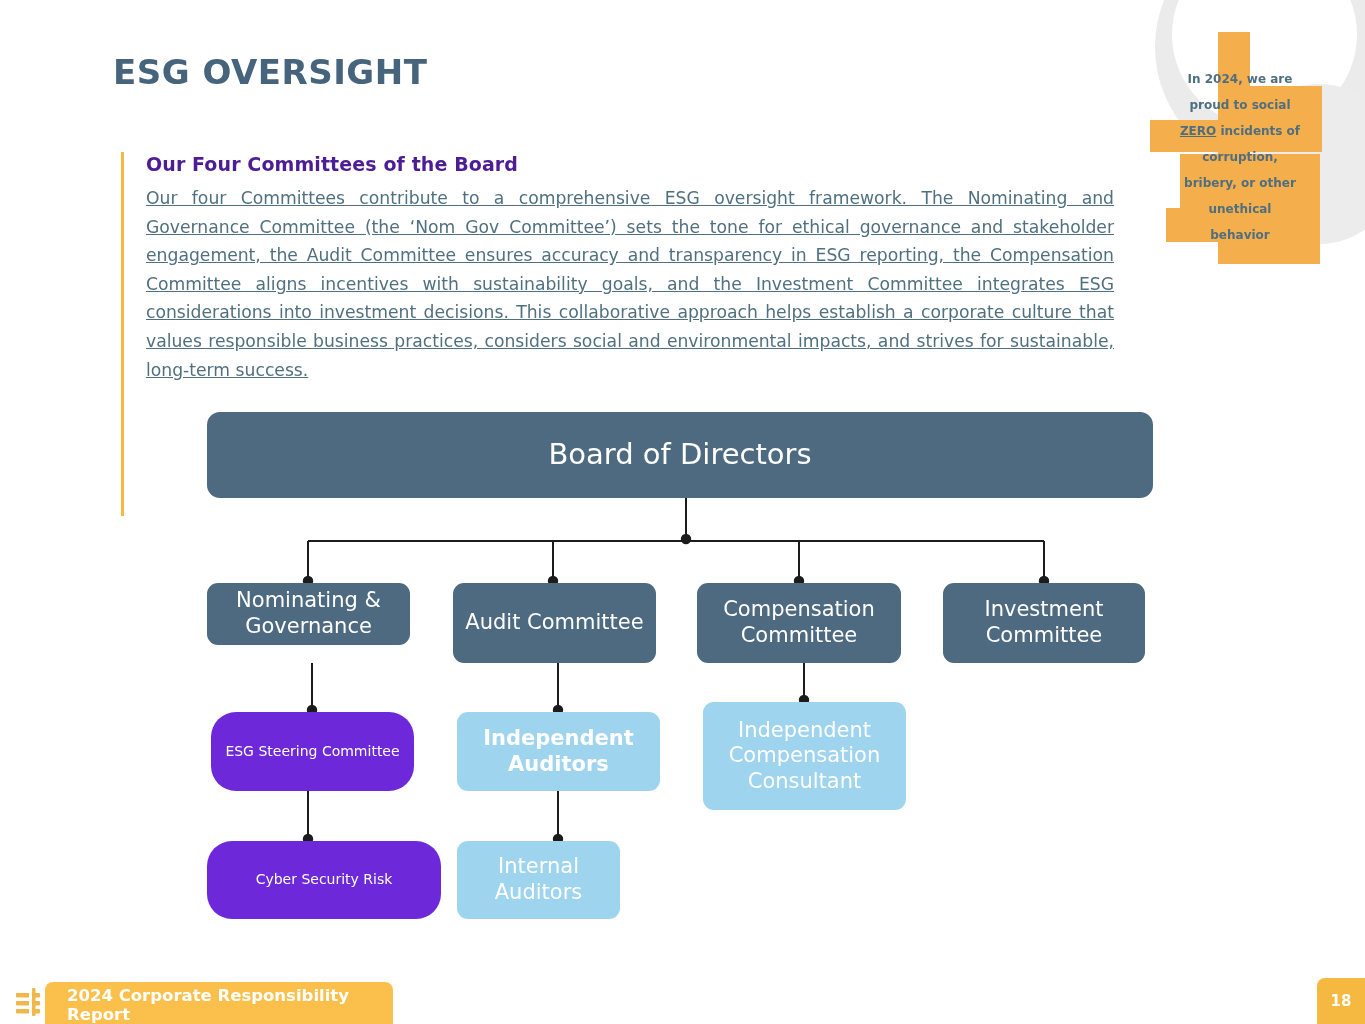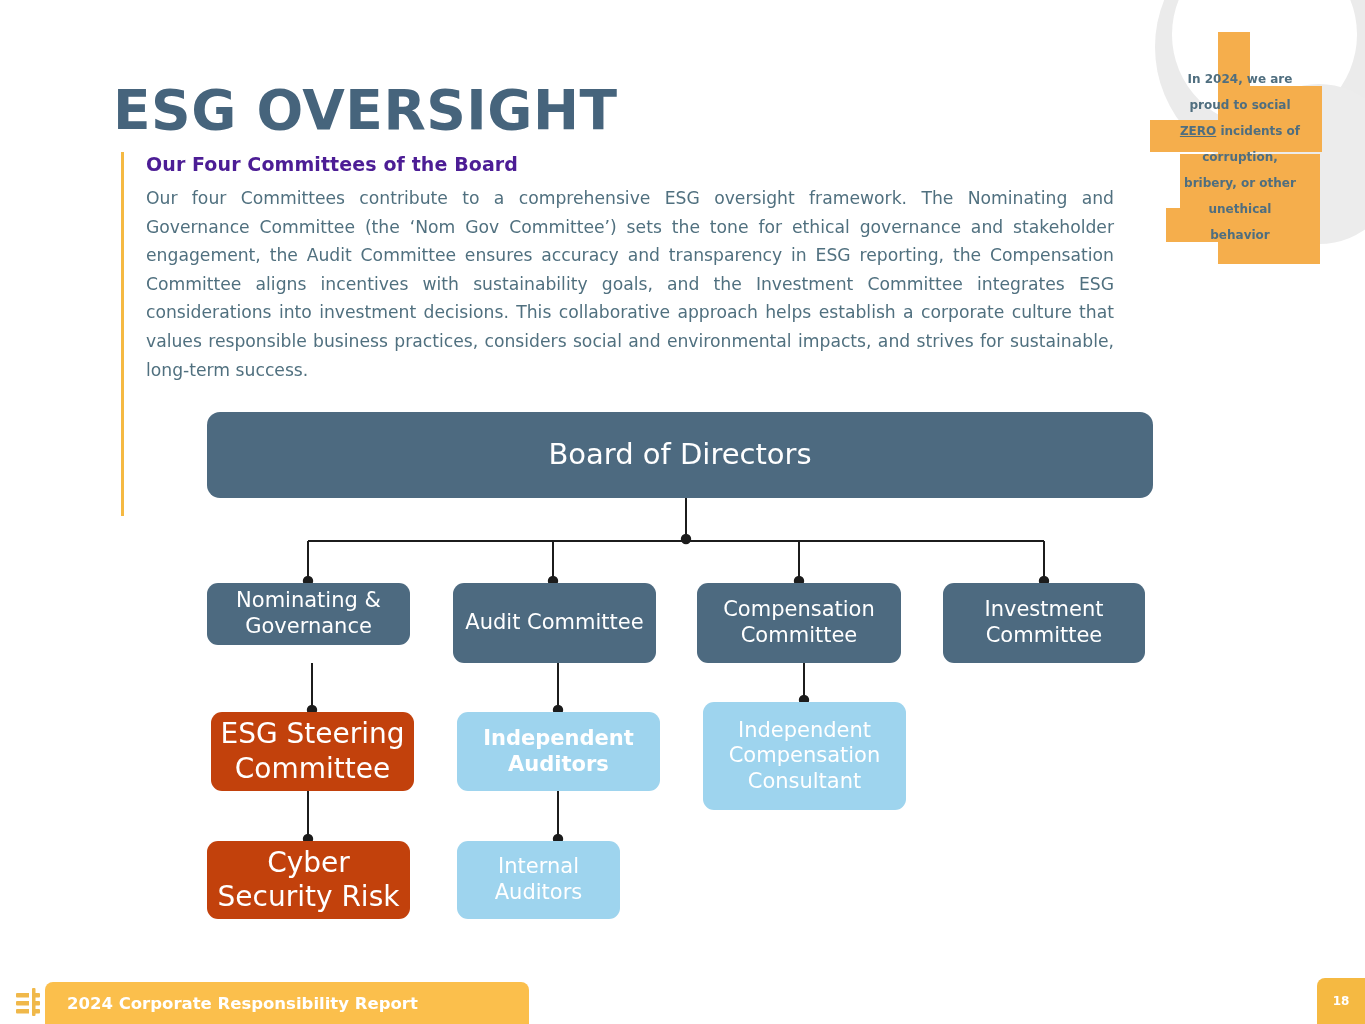--- a/index.html
+++ b/index.html
@@ -42,22 +42,22 @@
     width: 160px;
     height: 160px;
     border-radius: 50%;
     background: #ececec;
   }
 
   
   .page-title {
     position: absolute;
     left: 113px;
-    top: 78px;
-    font-size: 55px;
+    top: 52px;
+    font-size: 34px;
     font-weight: bold;
     letter-spacing: 0.5px;
     color: #46647c;
     font-family: "DejaVu Sans", sans-serif;
   }
 
   
   .intro-rule {
     position: absolute;
     left: 121px;
@@ -79,20 +79,21 @@
   .intro-body {
     position: absolute;
     left: 146px;
     top: 184px;
     width: 968px;
     font-size: 17.2px;
     line-height: 28.6px;
     color: #50707f;
     text-align: justify;
     font-family: "DejaVu Sans", sans-serif;
+    text-decoration: underline;
   }
 
   
   .callout {
     position: absolute;
     left: 1140px;
     top: 18px;
     width: 200px;
     height: 270px;
   }
@@ -135,34 +136,34 @@
     box-sizing: border-box;
     padding: 16px 8px;
     line-height: 1.22;
   }
   .node.root {
     background: #4d6a80;
     font-size: 29px;
     border-radius: 13px;
   }
   .node.slate  { background: #4d6a80; font-size: 21px; }
-  .node.orange { background: #c2410c; font-size: 28px; }
+  .node.orange { background: #6d28d9; font-size: 14px; border-radius: 25px; }
   .node.blue   { background: #9ed4ee; font-size: 21px; }
 
   
   .footer-pill {
     position: absolute;
     left: 45px;
     bottom: 0px;
-    width: 484px;
+    width: 348px;
     height: 42px;
     background: #fbbf4c;
     border-radius: 8px 8px 0 0;
     display: flex;
-    align-items: center;
+    align-items: flex-end;
     padding-left: 22px;
     box-sizing: border-box;
   }
   .footer-pill-label {
     font-size: 16.5px;
     font-weight: bold;
     color: #ffffff;
     font-family: "DejaVu Sans", sans-serif;
   }
   .footer-logo {
@@ -177,21 +178,21 @@
     right: 0px;
     bottom: 0px;
     width: 48px;
     height: 46px;
     background: #f5b942;
     border-radius: 8px 0 0 0;
     display: flex;
     align-items: center;
     justify-content: center;
     color: #ffffff;
-    font-size: 12px;
+    font-size: 15px;
     font-weight: bold;
     font-family: "DejaVu Sans", sans-serif;
   }
 </style>
 </head>
 <body>
 
 <div class="blob-a"></div>
 <div class="blob-b"></div>
 <div class="blob-c"></div>
@@ -255,21 +256,21 @@
 
 <div class="node slate" style="left:207px; top:583px; width:203px; height:62px;">Nominating &amp; Governance</div>
 <div class="node slate" style="left:453px; top:583px; width:203px; height:80px;">Audit Committee</div>
 <div class="node slate" style="left:697px; top:583px; width:204px; height:80px;">Compensation Committee</div>
 <div class="node slate" style="left:943px; top:583px; width:202px; height:80px;">Investment Committee</div>
 
 <div class="node orange" style="left:211px; top:712px; width:203px; height:79px;">ESG Steering Committee</div>
 <div class="node blue" style="left:457px; top:712px; width:203px; height:79px;font-weight:bold;">Independent Auditors</div>
 <div class="node blue" style="left:703px; top:702px; width:203px; height:108px;">Independent Compensation Consultant</div>
 
-<div class="node orange" style="left:207px; top:841px; width:203px; height:78px;">Cyber Security Risk</div>
+<div class="node orange" style="left:207px; top:841px; width:234px; height:78px;">Cyber Security Risk</div>
 <div class="node blue" style="left:457px; top:841px; width:163px; height:78px;">Internal Auditors</div>
 
 <svg class="footer-logo" viewBox="0 0 30 34">
   <rect x="3" y="8" width="24" height="4.5" rx="1" fill="#f0b84a"></rect>
   <rect x="3" y="16" width="24" height="4.5" rx="1" fill="#f0b84a"></rect>
   <rect x="3" y="24" width="24" height="4.5" rx="1" fill="#f0b84a"></rect>
   <rect x="16" y="3" width="4.5" height="28" rx="1" fill="#ffffff"></rect>
   <rect x="19" y="3" width="3.5" height="28" rx="1" fill="#f0b84a"></rect>
 </svg>
 <div class="footer-pill">

